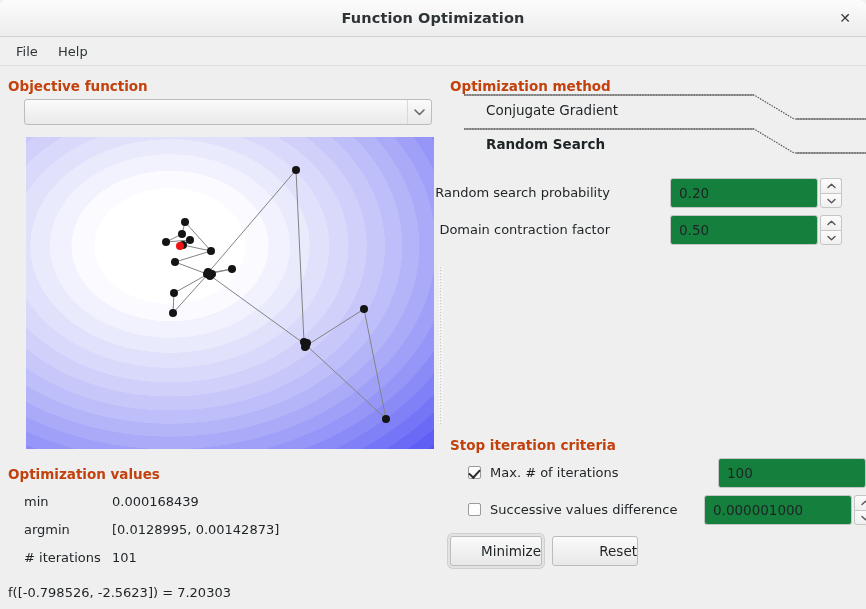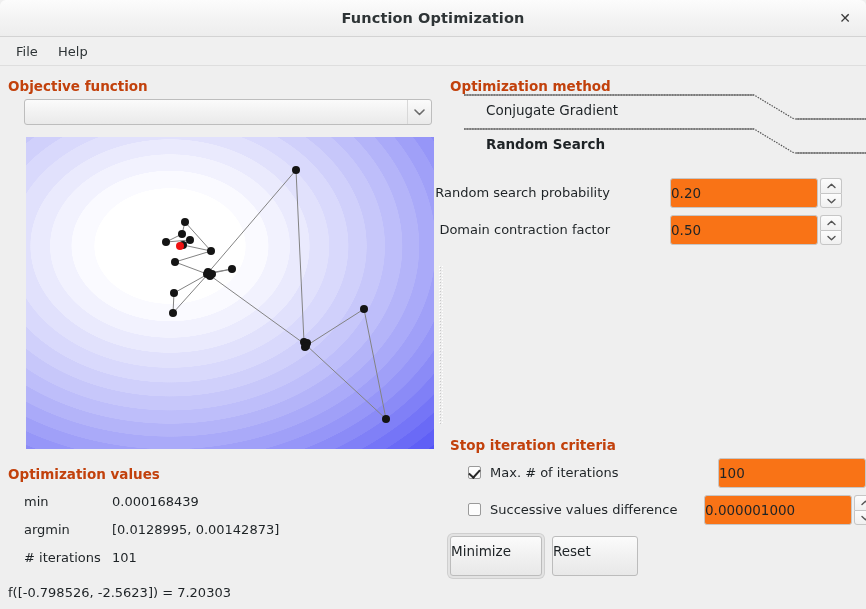--- a/index.html
+++ b/index.html
@@ -136,23 +136,23 @@
   .prow { position: absolute; height: 30px; }
   .prow .plabel {
     position: absolute; right: 232px; top: 0; height: 30px; line-height: 30px;
     font-size: 13px; white-space: nowrap;
   }
   .spin {
     position: absolute; left: 218px; top: 0; width: 172px; height: 30px;
   }
   .spin .field {
     position: absolute; left: 0; top: 0; width: 148px; height: 30px;
-    background: #f97316;
+    background: #15803d;
     border: 1px solid #c6c6c6; border-radius: 3px;
-    line-height: 28px; 
+    line-height: 28px; padding-left: 8px;
     font-size: 13.5px; color: #1e2326;
     white-space: nowrap; overflow: hidden;
   }
   .spin .btns { position: absolute; left: 150px; top: 0; width: 22px; height: 30px; }
   .spin .sb {
     position: absolute; left: 0; width: 22px; height: 15px;
     background: linear-gradient(to bottom, #fcfcfc, #f0f0f0);
     border: 1px solid #c6c6c6;
     display: flex; align-items: center; justify-content: center;
     cursor: pointer;
@@ -184,25 +184,25 @@
   }
   .crow.c0 { left: 22px; top: 392px; width: 398px; }
   .crow.c0 .clabel { left: 22px; }
   .crow.c0 .spin { left: 250px; width: 170px; }
   .crow.c1 { left: 22px; top: 429px; width: 398px; }
   .crow.c1 .clabel { left: 22px; }
   .crow.c1 .spin { left: 236px; width: 170px; }
 
   
   .btn {
-    position: absolute; height: 40px;
+    position: absolute; height: 30px;
     background: linear-gradient(to bottom, #fbfbfb 0%, #f1f1f1 50%, #e8e8e8 100%);
     border: 1px solid #bcbcbc; border-radius: 3px;
     font-size: 13.5px; color: #1e2326;
-    line-height: 28px; text-align: left;
+    line-height: 28px; text-align: right;
     cursor: pointer;
   }
   .btn.primary { box-shadow: 0 0 0 2px #e3e3e3, 0 0 0 3px #cfcfcf; }
   .btn-minimize { left: 4px; top: 470px; width: 92px; }
   .btn-reset    { left: 106px; top: 470px; width: 86px; }
 </style>
 </head>
 <body>
 
 <div id="app">

